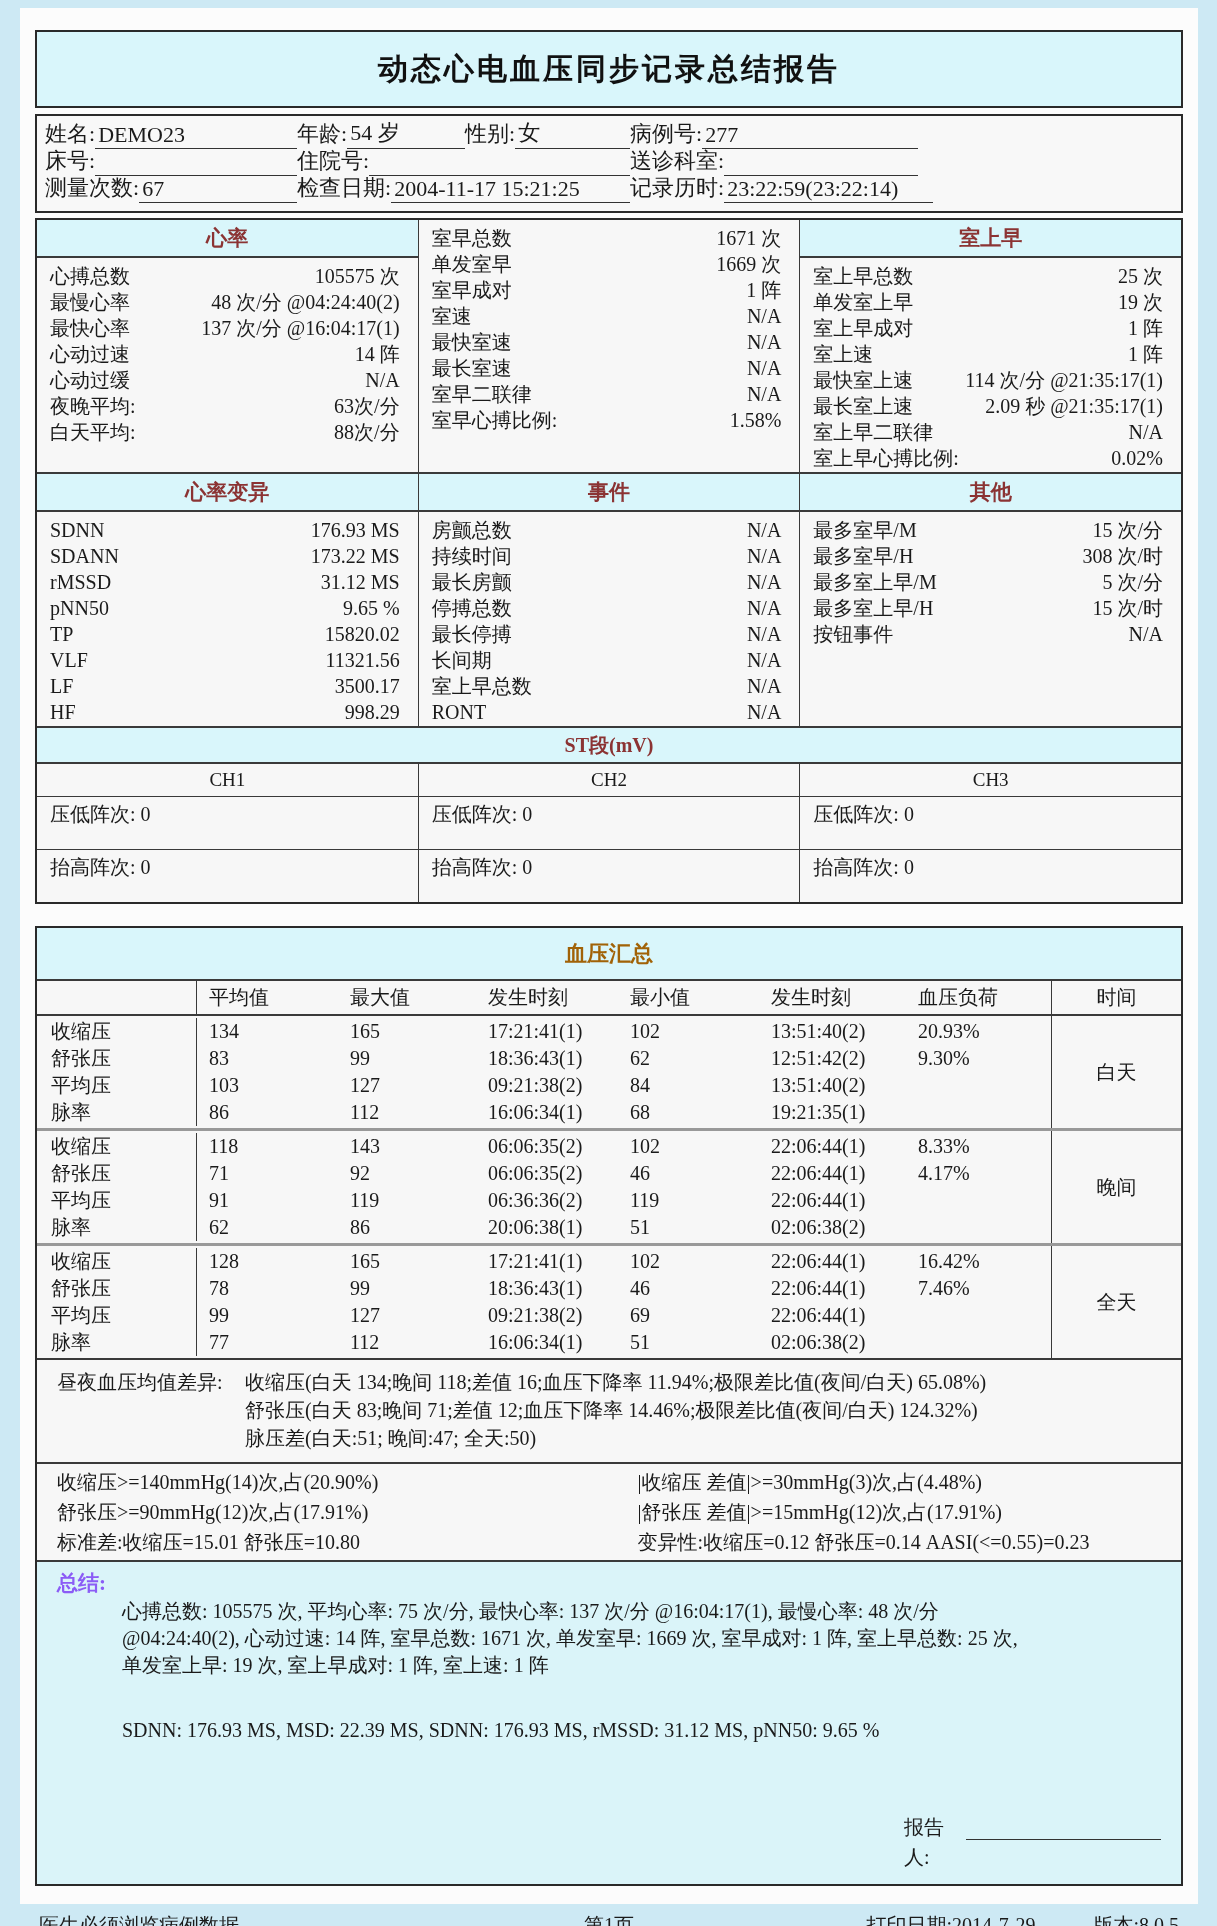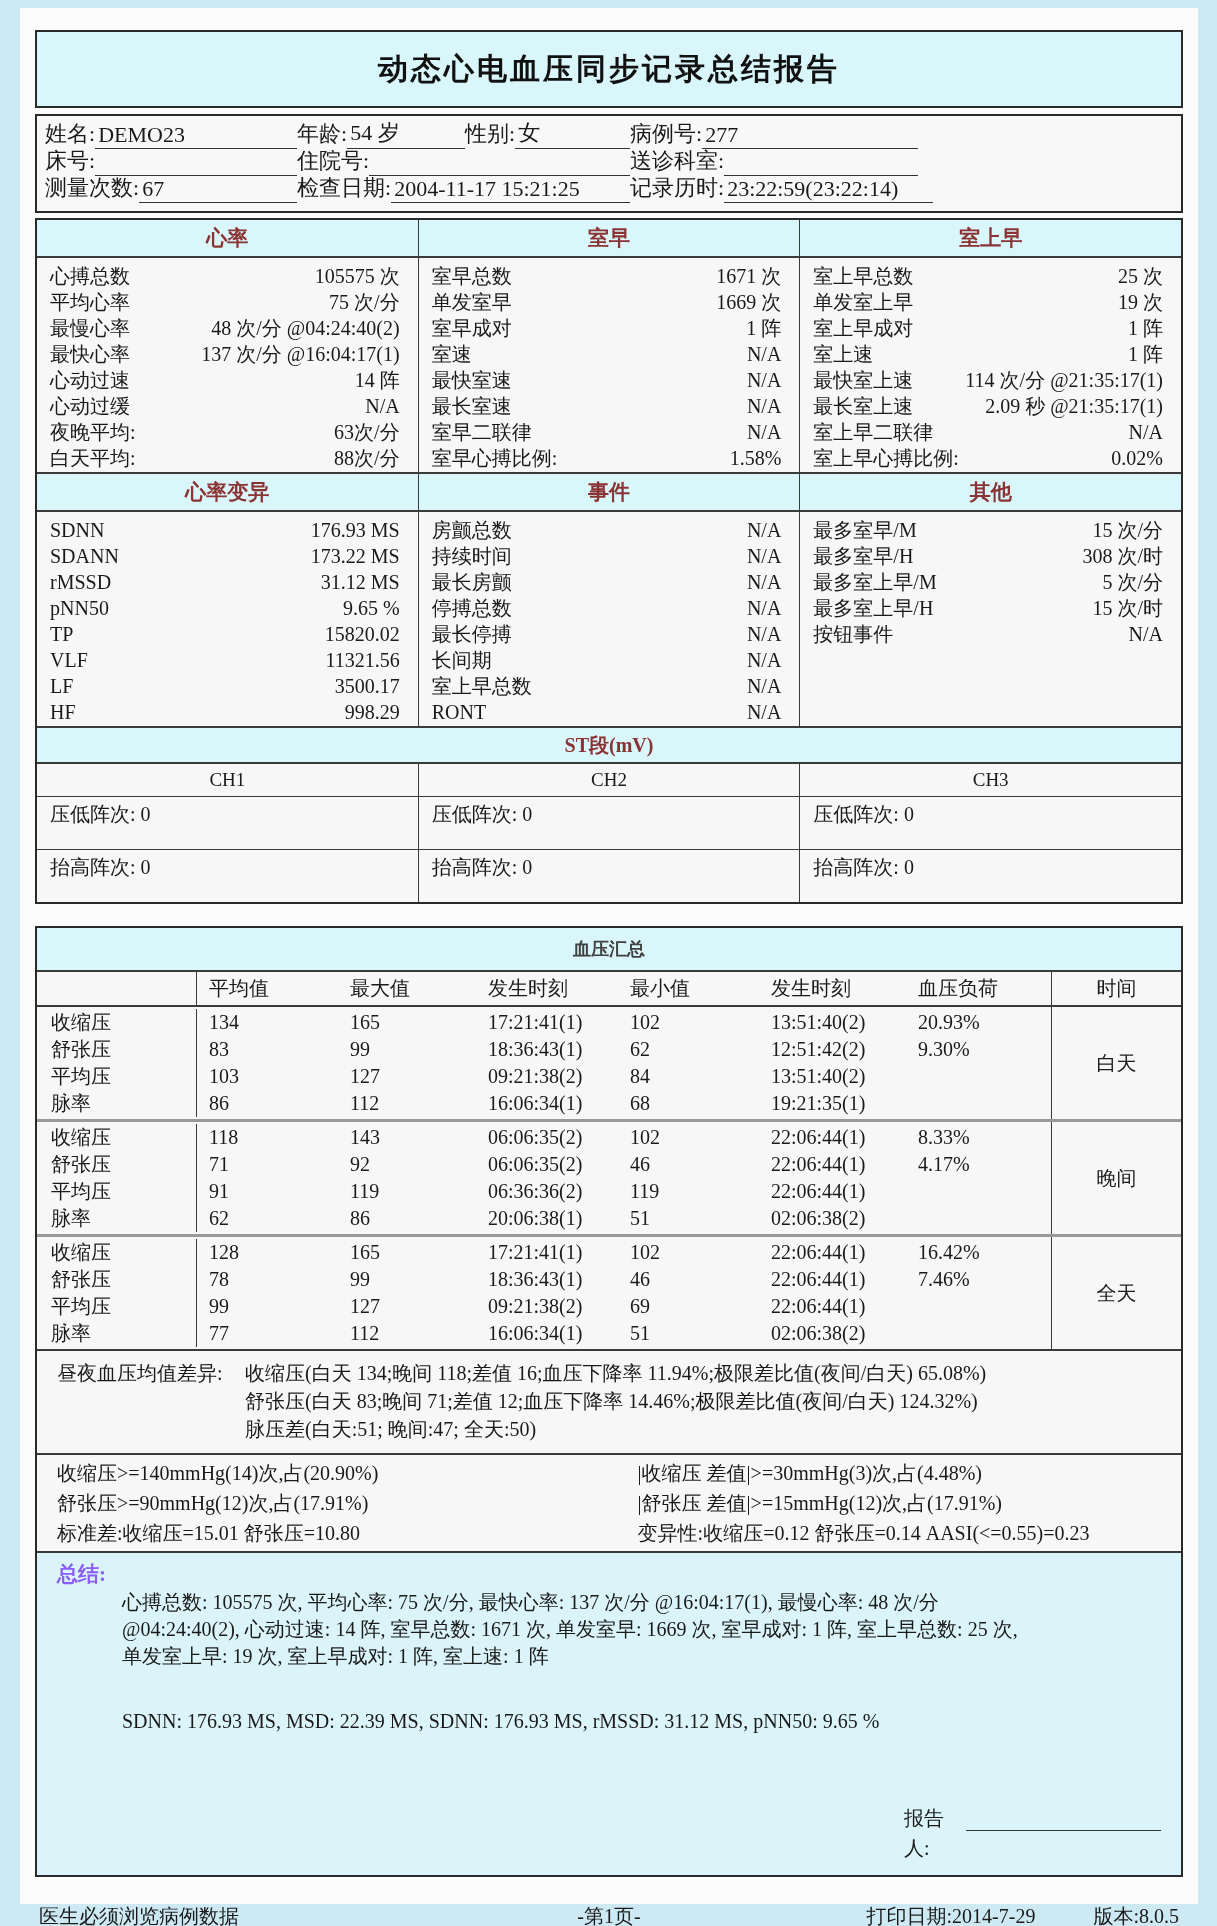--- a/index.html
+++ b/index.html
@@ -27,21 +27,21 @@
   
   .st-banner{height:38px;background:#d9f6fb;border-top:2px solid #3a3a3a;border-bottom:2px solid #3a3a3a;display:flex;align-items:center;justify-content:center;color:#8b3333;font-size:20px;font-weight:bold;}
   .st-ch{display:flex;}
   .st-ch-cell{flex:1;text-align:center;height:32px;line-height:32px;font-size:19px;}
   .st-ch-cell + .st-ch-cell{border-left:1px solid #3a3a3a;}
   .st-row{display:flex;border-top:1px solid #3a3a3a;}
   .st-cell{flex:1;height:52px;padding:4px 0 0 13px;font-size:20px;}
   .st-cell + .st-cell{border-left:1px solid #3a3a3a;}
   
   .bp-box{margin-top:22px;border:2px solid #2a2a2a;background:#f7f7f7;}
-  .bp-banner{height:44px;background:#d9f6fb;border-bottom:2px solid #3a3a3a;display:flex;align-items:center;justify-content:center;color:#404040;font-size:18px;font-weight:bold;}
+  .bp-banner{height:53px;background:#d9f6fb;border-bottom:2px solid #3a3a3a;display:flex;align-items:center;justify-content:center;color:#a16207;font-size:22px;font-weight:bold;}
   .bp-headwrap{display:flex;border-bottom:2px solid #3a3a3a;}
   .bp-row{display:flex;height:27px;line-height:27px;font-size:20px;white-space:nowrap;}
   .bp-head .bp-row{height:33px;line-height:33px;}
   .bp-c{padding-left:12px;overflow:hidden;}
   .bp-c0{width:160px;padding-left:14px;border-right:1px solid #3a3a3a;}
   .bp-c1{width:141px;}.bp-c2{width:138px;}.bp-c3{width:142px;}
   .bp-c4{width:141px;}.bp-c5{width:147px;}.bp-c6{width:145px;}
   .bp-head-rows{flex:1;}
   .bp-time-head{flex:1;border-left:1px solid #3a3a3a;display:flex;align-items:center;justify-content:center;font-size:20px;}
   .bp-group{display:flex;}
@@ -134,24 +134,20 @@
     <div class="stats-box">
       <div class="tri">
           <div class="tri-col">
             <div class="tri-head">心率</div>
             <div class="tri-rows">
               <div class="tri-row">
                 <span class="t-lbl">心搏总数</span>
                 <span class="t-val">105575 次</span>
               </div>
               <div class="tri-row">
-                <span class="t-lbl">平均心率</span>
-                <span class="t-val">75 次/分</span>
-              </div>
-              <div class="tri-row">
                 <span class="t-lbl">最慢心率</span>
                 <span class="t-val">48 次/分 @04:24:40(2)</span>
               </div>
               <div class="tri-row">
                 <span class="t-lbl">最快心率</span>
                 <span class="t-val">137 次/分 @16:04:17(1)</span>
               </div>
               <div class="tri-row">
                 <span class="t-lbl">心动过速</span>
                 <span class="t-val">14 阵</span>
@@ -164,21 +160,20 @@
                 <span class="t-lbl">夜晚平均:</span>
                 <span class="t-val">63次/分</span>
               </div>
               <div class="tri-row">
                 <span class="t-lbl">白天平均:</span>
                 <span class="t-val">88次/分</span>
               </div>
             </div>
           </div>
           <div class="tri-col">
-            <div class="tri-head">室早</div>
             <div class="tri-rows">
               <div class="tri-row">
                 <span class="t-lbl">室早总数</span>
                 <span class="t-val">1671 次</span>
               </div>
               <div class="tri-row">
                 <span class="t-lbl">单发室早</span>
                 <span class="t-val">1669 次</span>
               </div>
               <div class="tri-row">

